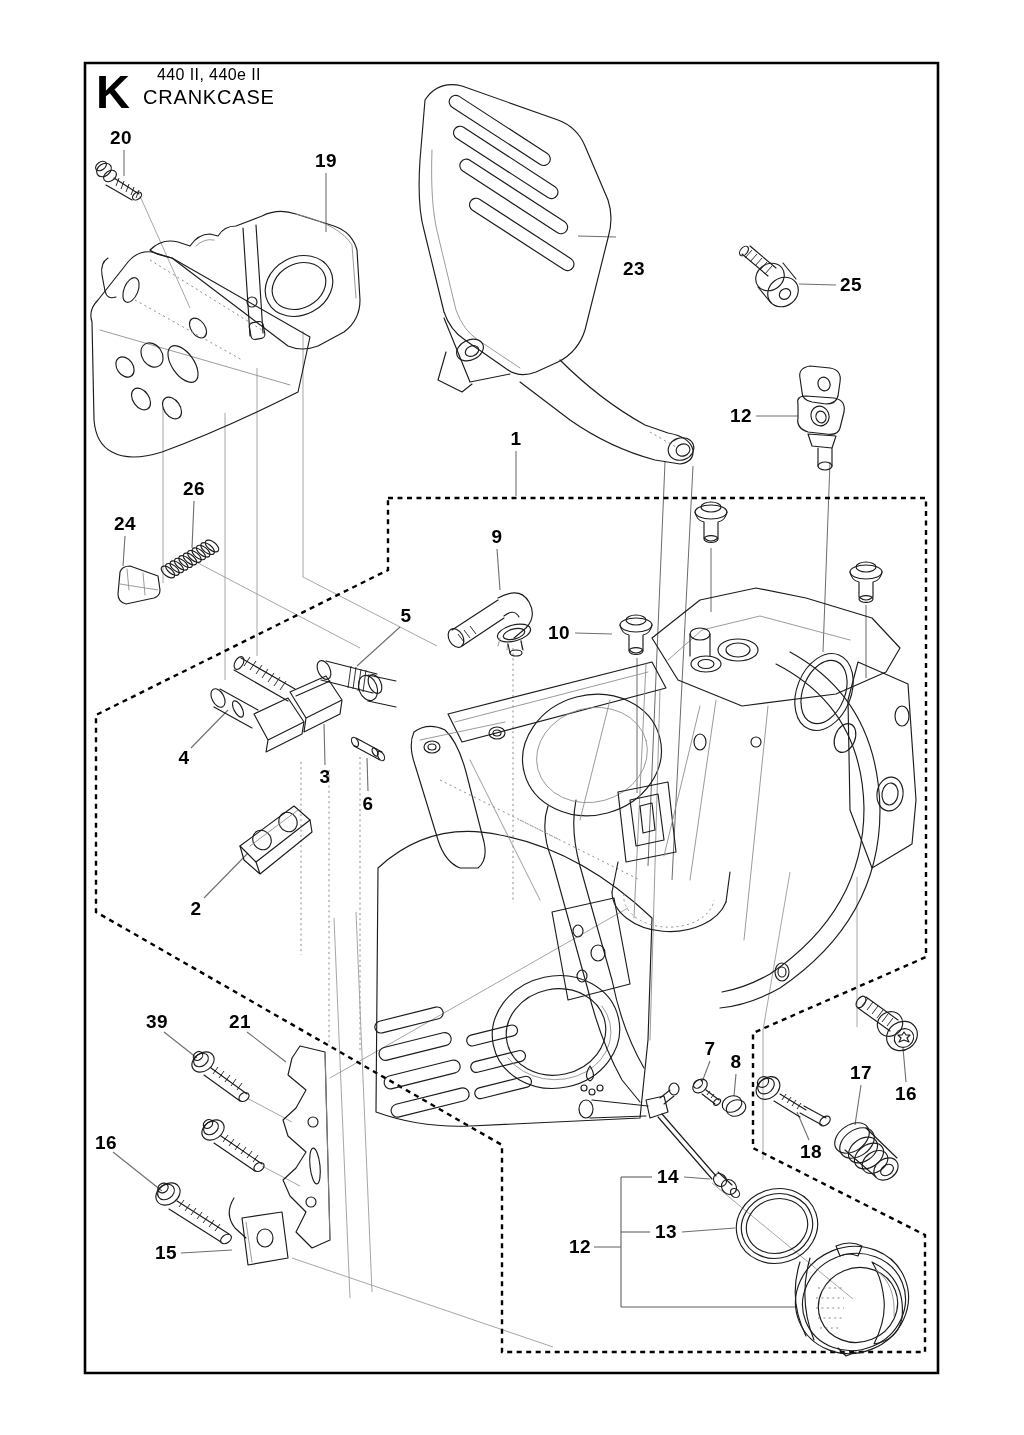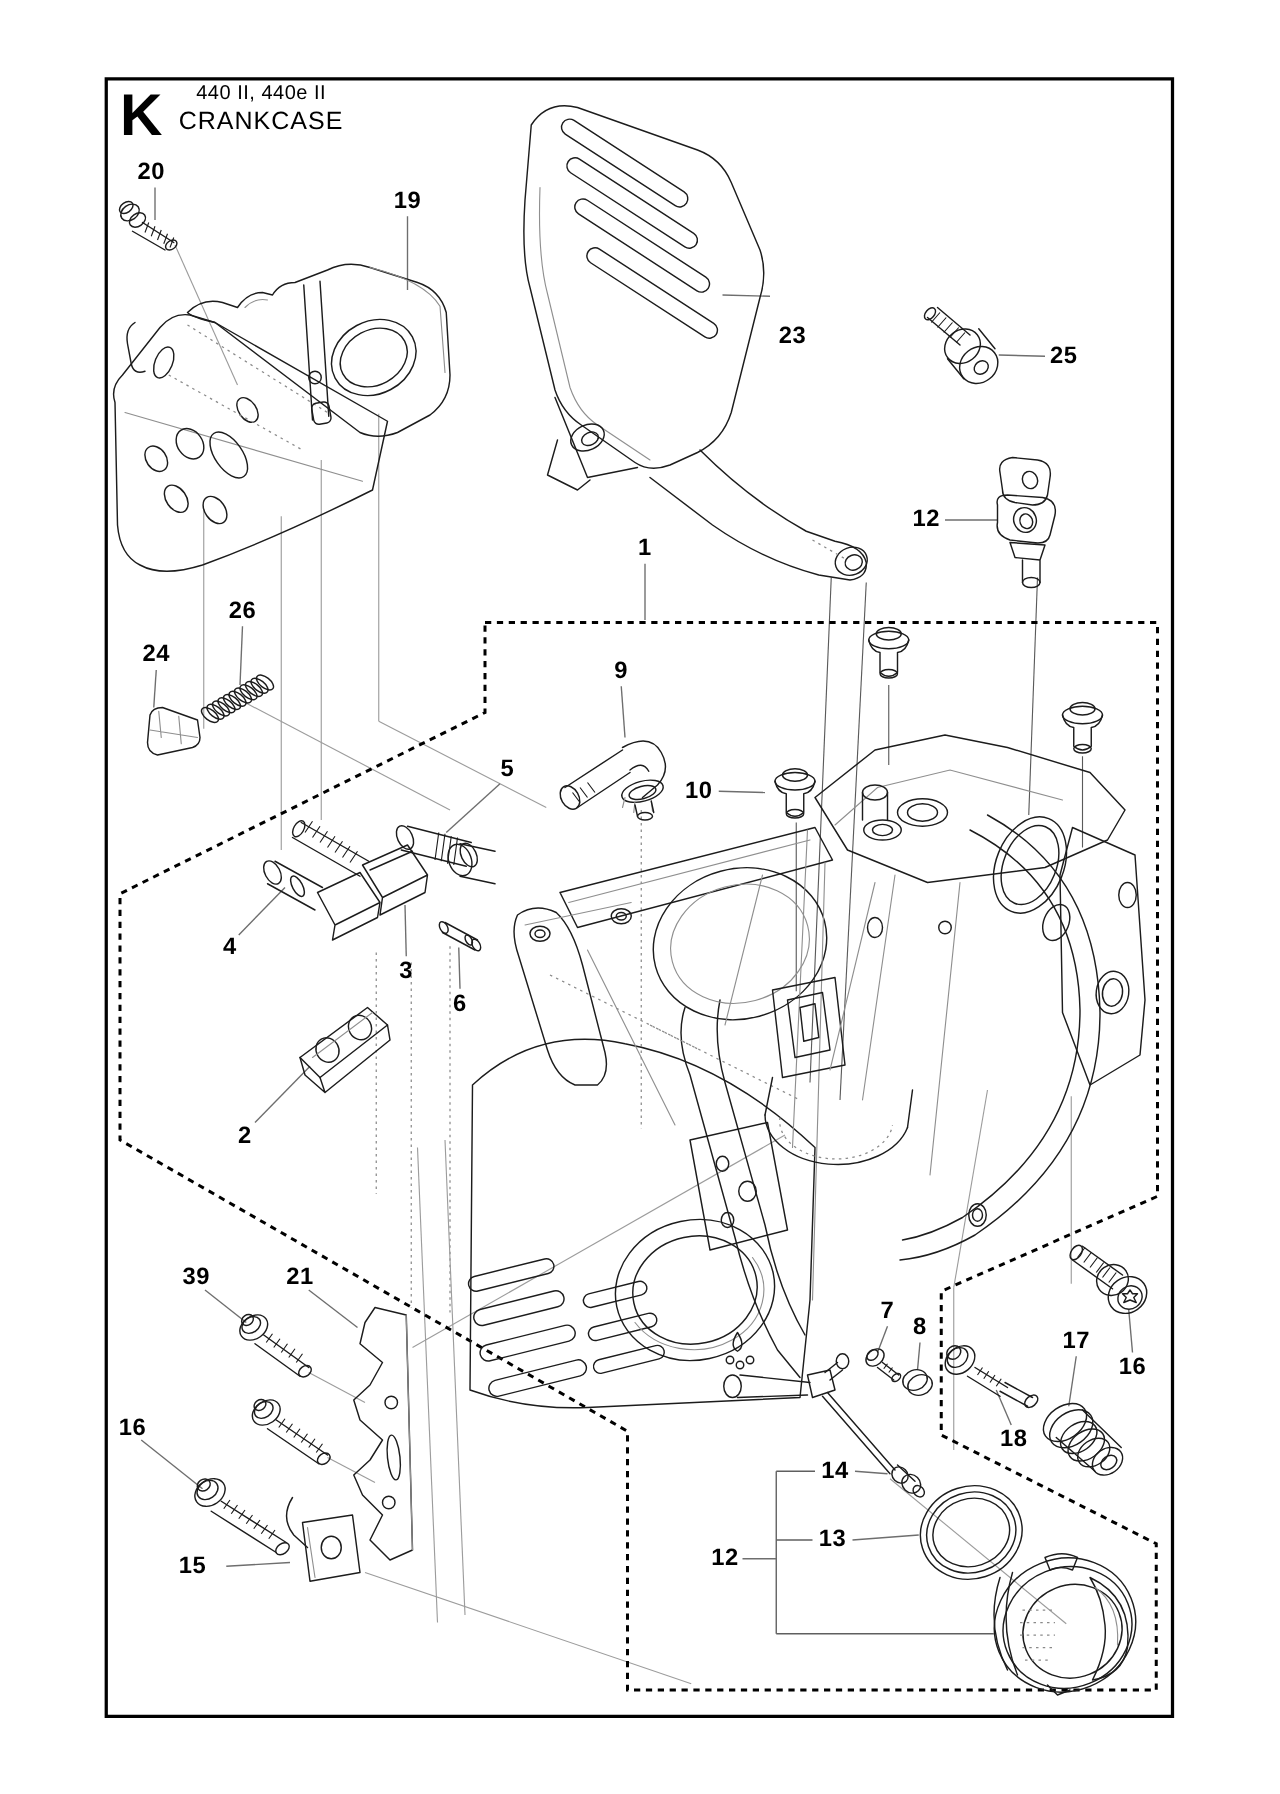--- a/index.html
+++ b/index.html
@@ -463,18 +463,18 @@
       <div class="callout" style="left: 368px; top: 804px;">6</div>
       <div class="callout" style="left: 196px; top: 909px;">2</div>
       <div class="callout" style="left: 157px; top: 1022px;">39</div>
       <div class="callout" style="left: 240px; top: 1022px;">21</div>
       <div class="callout" style="left: 710px; top: 1049px;">7</div>
       <div class="callout" style="left: 736px; top: 1062px;">8</div>
       <div class="callout" style="left: 861px; top: 1073px; text-align: center;">17</div>
       <div class="callout" style="left: 906px; top: 1094px;">16</div>
       <div class="callout" style="left: 106px; top: 1143px;">16</div>
       <div class="callout" style="left: 811px; top: 1152px;">18</div>
-      <div class="callout" style="left: 154px; top: 1253px;">15</div>
+      <div class="callout" style="left: 166px; top: 1253px;">15</div>
       <div class="callout" style="left: 668px; top: 1177px; text-align: right;">14</div>
       <div class="callout" style="left: 666px; top: 1232px;">13</div>
       <div class="callout" style="left: 580px; top: 1247px;">12</div>
     </div>
 </div>
 
 </body></html>

